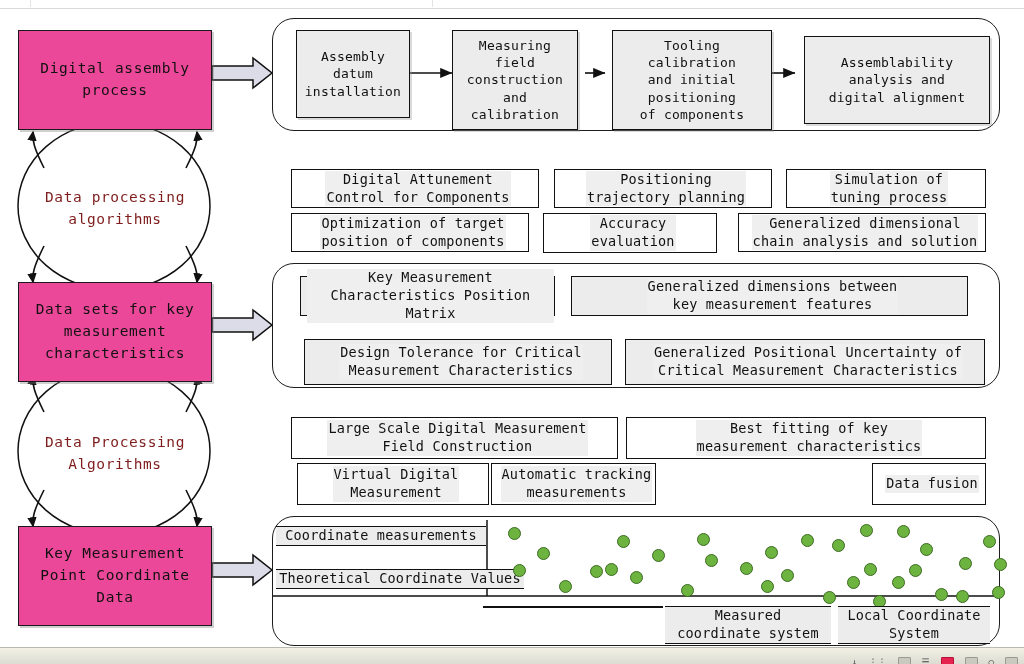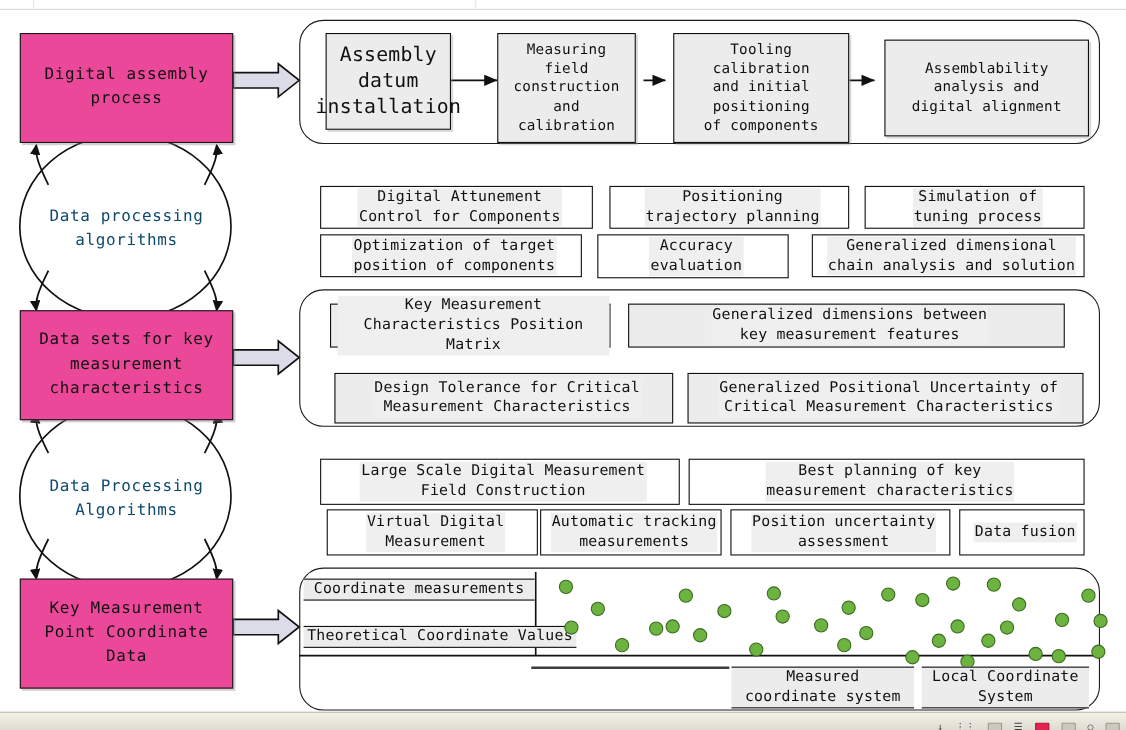--- a/index.html
+++ b/index.html
@@ -46,21 +46,21 @@
     font-size:14.5px;line-height:1.5;
     letter-spacing:.6px;
     color:#111;
     box-sizing:border-box;
   }
   
   .ellipse-label{
     position:absolute;
     text-align:center;
     font-size:14.5px;line-height:1.55;
-    letter-spacing:.6px;color:#0c4a6e;
+    letter-spacing:.6px;color:#7f1d1d;
   }
 
   
   .roundgroup{
     position:absolute;
     border:1.8px solid #1c1c1c;
     border-radius:22px;
     box-sizing:border-box;
     background:transparent;
   }
@@ -175,21 +175,21 @@
 algorithms</span>
   </div>
   <div class="ellipse-label" style="left:18px;top:423px;width:194px;">
     <span style="white-space:pre-line;">Data Processing
 Algorithms</span>
   </div>
 
   <div class="roundgroup" style="left:272px;top:10px;width:728px;height:113px;"></div>
 
   <div class="item grey shadow" style="left:296px;top:22px;width:114px;height:88px;">
-    <span class="txt" style="white-space:pre-line;font-size:18px;">Assembly
+    <span class="txt" style="white-space:pre-line;font-size:13px;">Assembly
 datum
 installation</span>
   </div>
   <div class="item grey shadow" style="left:452px;top:22px;width:126px;height:100px;">
     <span class="txt" style="white-space:pre-line;font-size:13px;">Measuring
 field
 construction
 and
 calibration</span>
   </div>
@@ -249,34 +249,30 @@
   <div class="item grey overflow" style="left:625px;top:331px;width:360px;height:46px;">
     <span class="txt" style="white-space:pre-line;">Generalized Positional Uncertainty of
 Critical Measurement Characteristics</span>
   </div>
 
   <div class="item overflow" style="left:291px;top:409px;width:327px;height:42px;">
     <span class="txt" style="white-space:pre-line;">Large Scale Digital Measurement
 Field Construction</span>
   </div>
   <div class="item overflow" style="left:626px;top:409px;width:360px;height:42px;">
-    <span class="txt" style="white-space:pre-line;">Best planning of key
+    <span class="txt" style="white-space:pre-line;">Best fitting of key
 measurement characteristics</span>
   </div>
   <div class="item overflow" style="left:297px;top:455px;width:192px;height:42px;">
     <span class="txt" style="white-space:pre-line;">Virtual Digital
 Measurement</span>
   </div>
   <div class="item overflow" style="left:491px;top:455px;width:165px;height:42px;">
     <span class="txt" style="white-space:pre-line;">Automatic tracking
 measurements</span>
-  </div>
-  <div class="item overflow" style="left:664px;top:455px;width:200px;height:42px;">
-    <span class="txt" style="white-space:pre-line;">Position uncertainty
-assessment</span>
   </div>
   <div class="item overflow" style="left:872px;top:455px;width:114px;height:42px;">
     <span class="txt" style="white-space:pre-line;">Data fusion</span>
   </div>
 
   <div class="roundgroup" style="left:272px;top:508px;width:728px;height:130px;"></div>
 
   <div class="coordlabel" style="left:276px;top:518px;width:210px;">
     <span class="rule"></span>
     <span>Coordinate measurements</span>

